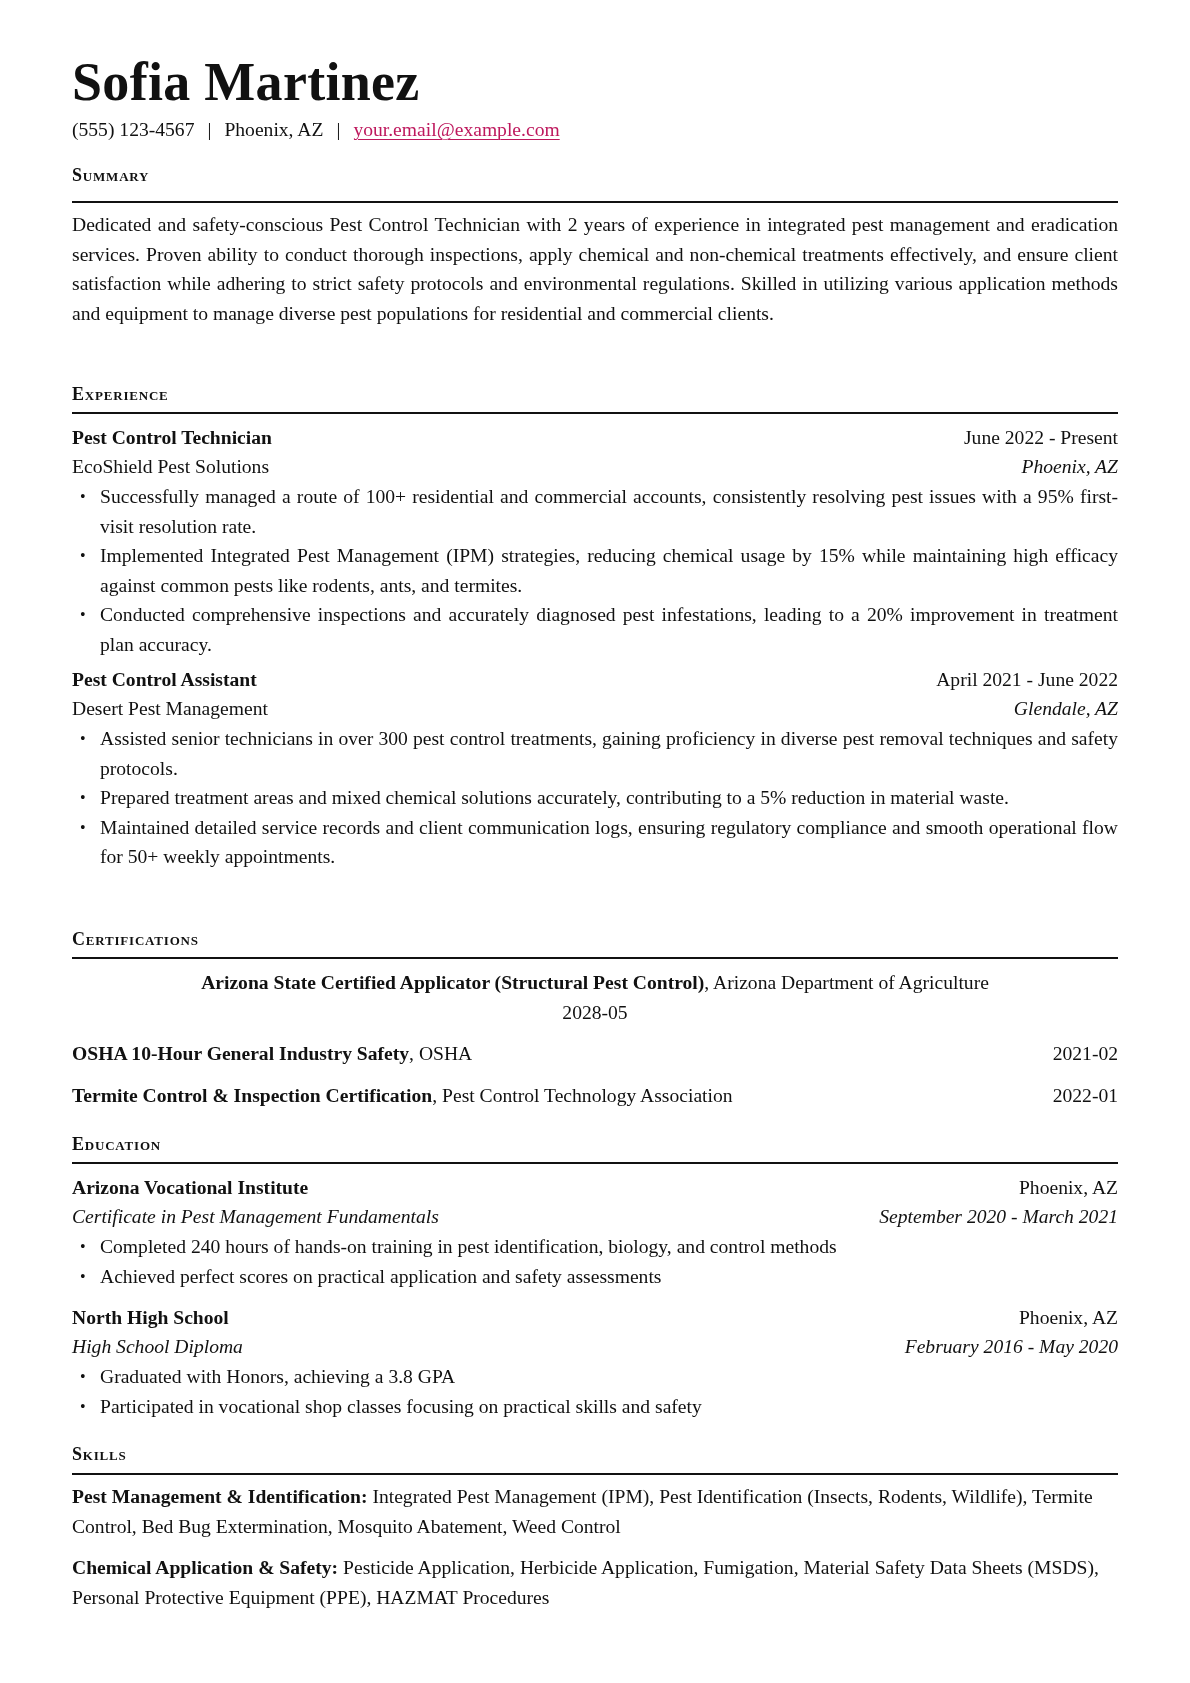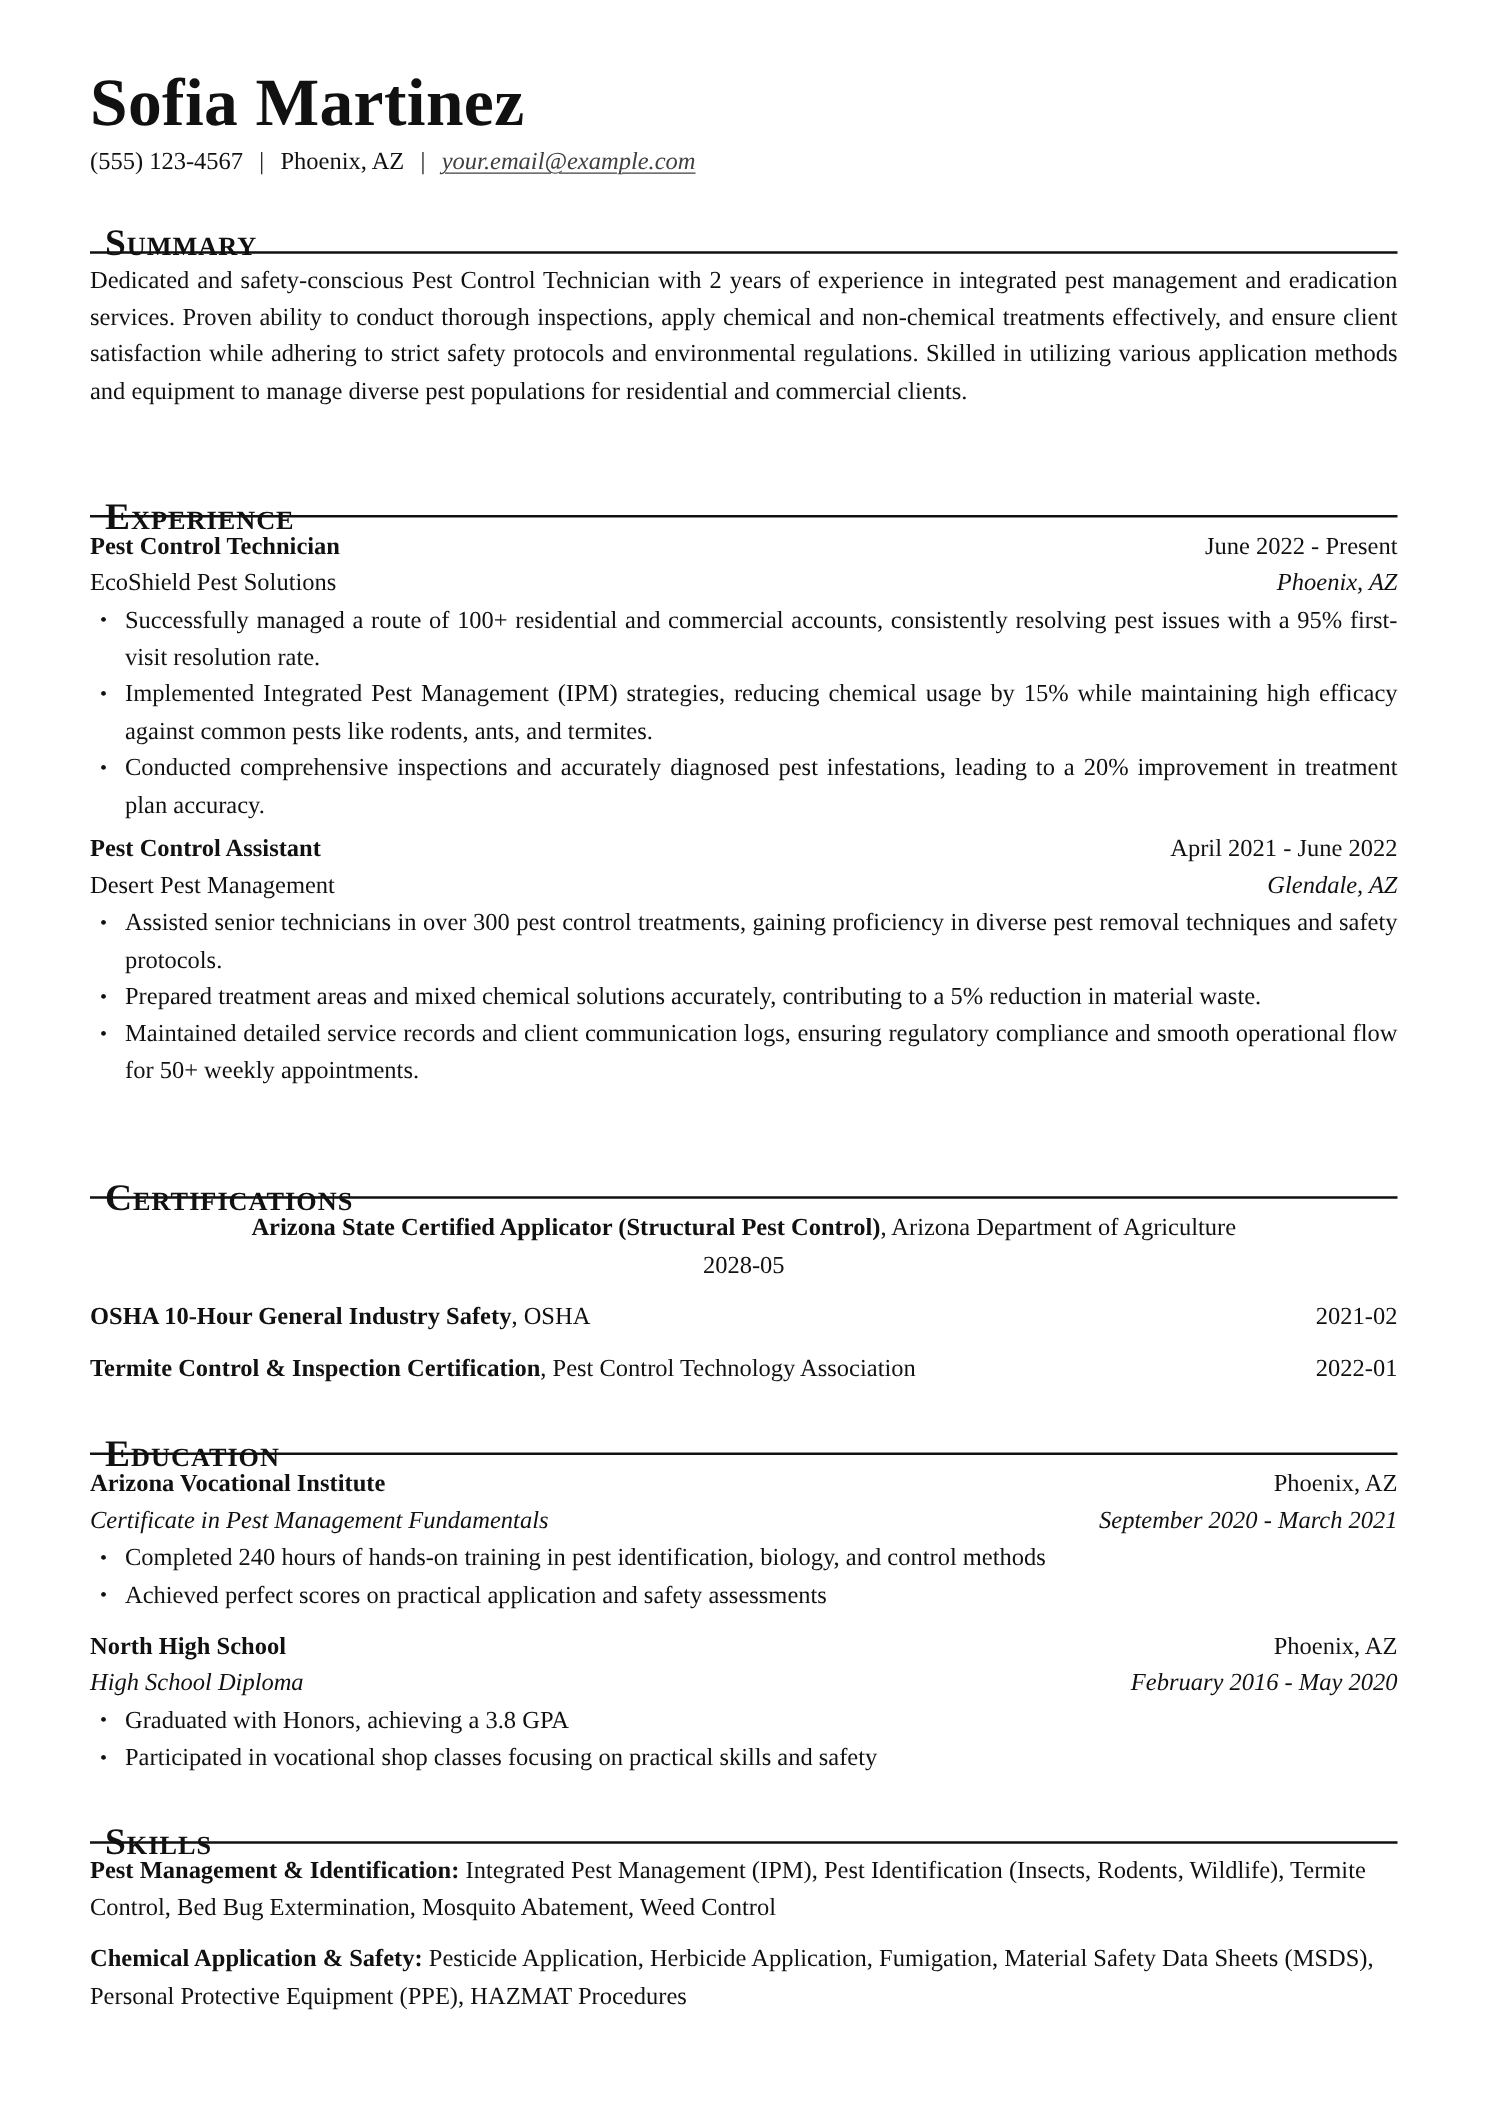--- a/index.html
+++ b/index.html
@@ -5,22 +5,22 @@
   html, body { margin: 0; padding: 0; background: #ffffff; }
   body {
     width: 1190px; height: 1683px; position: relative; overflow: hidden;
     font-family: "Liberation Serif", "DejaVu Serif", serif;
     color: #111111; font-size: 19.6px;
   }
   .page { position: absolute; left: 72px; top: 0; width: 1046px; }
   .name { position: absolute; left: 0; top: 58px; font-size: 54px; font-weight: bold; letter-spacing: 0.3px; line-height: 48px; white-space: nowrap; }
   .contact { position: absolute; left: 0; top: 118px; line-height: 24px; white-space: nowrap; }
   .contact .sep { display: inline-block; margin: 0 13px; }
-  .contact a { color: #404040; text-decoration: underline; text-underline-offset: 3px; text-decoration-thickness: 1px; font-style: italic; }
-  .sec-head { position: absolute; left: 12px; right: 0; height: 24px; font-weight: bold; font-variant: small-caps; font-size: 30px; letter-spacing: 0.8px; line-height: 24px; margin-top: 20px; }
+  .contact a { color: #be185d; text-decoration: underline; text-underline-offset: 3px; text-decoration-thickness: 1px; }
+  .sec-head { position: absolute; left: 0; right: 0; height: 24px; font-weight: bold; font-variant: small-caps; font-size: 18px; letter-spacing: 0.8px; line-height: 24px; }
   .sec-rule { position: absolute; left: 0; right: 0; height: 0; border-top: 2px solid #111111; }
   .para { position: absolute; left: 0; right: 0; line-height: 29.5px; text-align: justify; }
   .row { position: absolute; left: 0; right: 0; line-height: 29.5px; height: 29.5px; white-space: nowrap; }
   .row .l { position: absolute; left: 0; }
   .row .r { position: absolute; right: 0; }
   .b { font-weight: bold; }
   .i { font-style: italic; }
   ul.bl { position: absolute; left: 0; right: 0; margin: 0; padding: 0; list-style: none; }
   ul.bl li { position: relative; padding-left: 28px; line-height: 29.5px; text-align: justify; }
   ul.bl li .dot { position: absolute; left: 8px; top: 0; font-size: 16px; }

